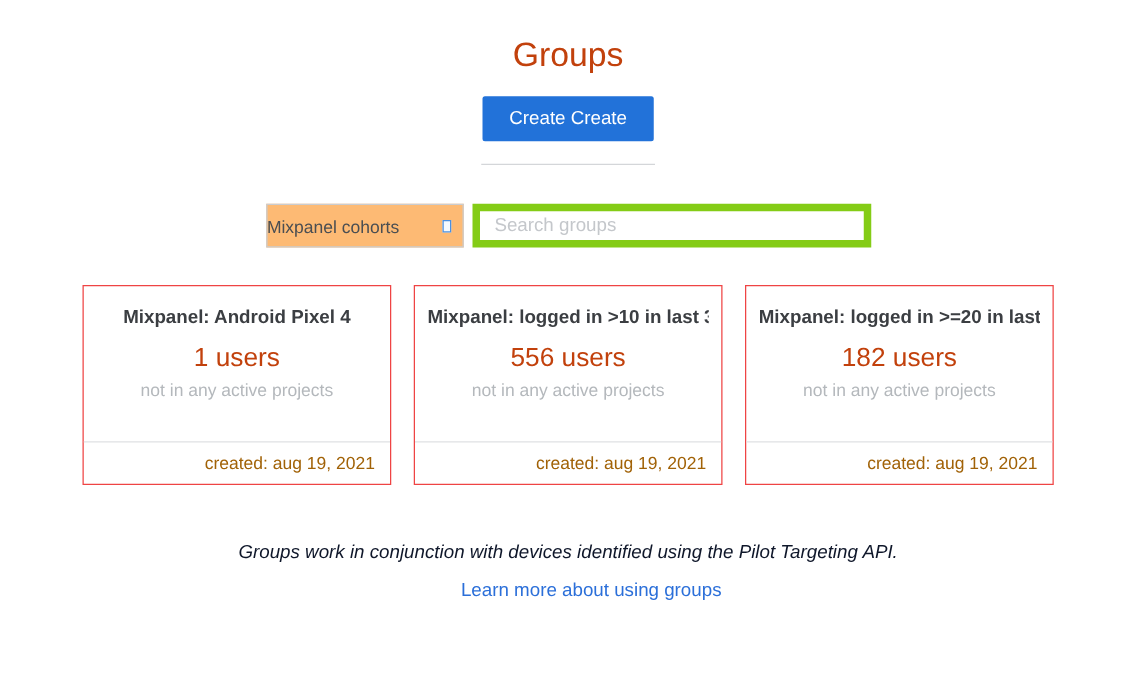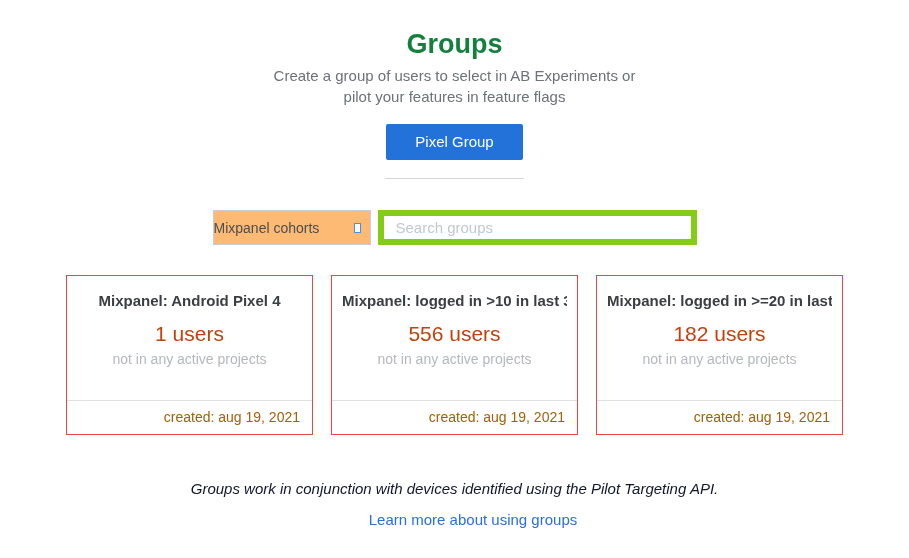--- a/index.html
+++ b/index.html
@@ -9,22 +9,22 @@
     background: #ffffff;
     font-family: "Liberation Sans", sans-serif;
     overflow: hidden;
   }
   .page { width: 909px; padding-top: 28px; }
 
   
   .page-title {
     text-align: center;
     font-size: 27px;
-    font-weight: 700;
-    color: #15803d;
+    font-weight: 400;
+    color: #c2410c;
     line-height: 32px;
   }
   .page-subtitle {
     margin-top: 5px;
     text-align: center;
     font-size: 15px;
     line-height: 21px;
     color: #6d7278;
   }
 
@@ -157,27 +157,23 @@
     cursor: pointer;
   }
 </style>
 </head>
 <body>
 
 <div class="page">
 
   <h1 class="page-title">Groups</h1>
 
-  <div class="page-subtitle">
-    <div>Create a group of users to select in AB Experiments or</div>
-    <div>pilot your features in feature flags</div>
-  </div>
 
   <div class="btn-wrap">
-    <button class="create-btn">Pixel Group</button>
+    <button class="create-btn">Create Create</button>
   </div>
 
   <hr class="header-divider">
 
   <div class="controls">
     <div class="cohort-dropdown">
       <span>Mixpanel cohorts</span>
       <span class="dd-icon"></span>
     </div>
     <input class="search-input" type="text" placeholder="Search groups" style="">

